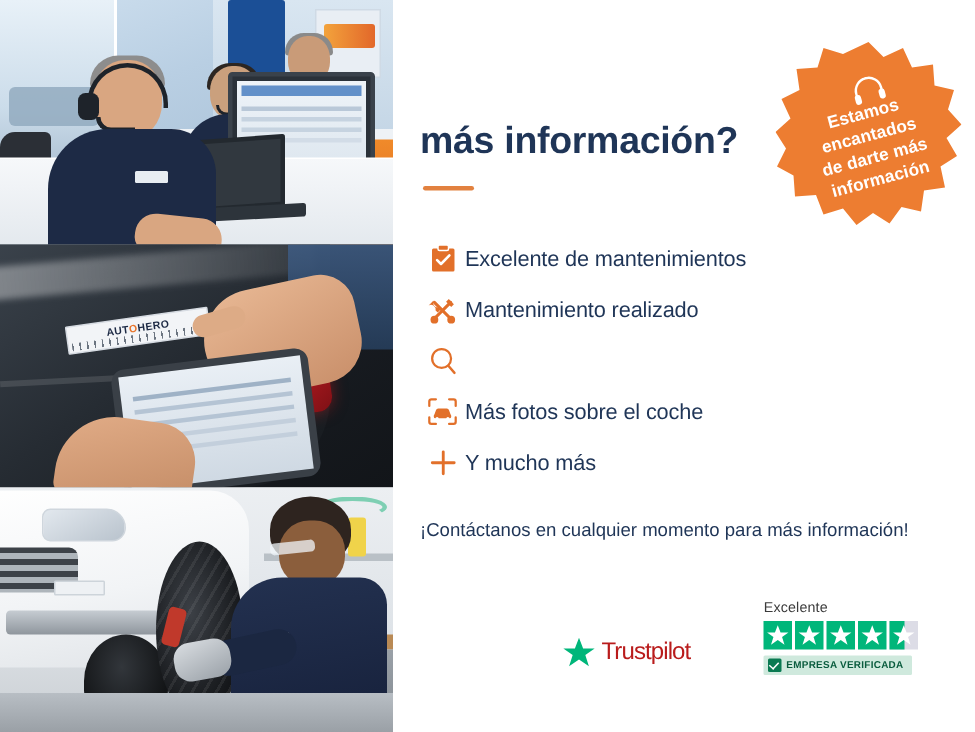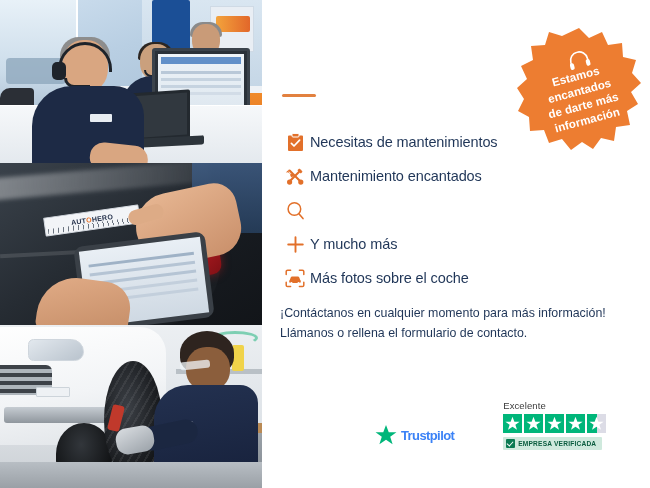--- a/index.html
+++ b/index.html
@@ -408,34 +408,34 @@
     width:30px; flex:0 0 30px;
     display:flex; align-items:center; justify-content:center;
     color:#e2702a;
   }
   .feature .lbl{
     font-size:14.5px; color:#1f3557; letter-spacing:-.1px;
   }
 
   
   .contact{
-    margin-top:8px;
+    margin-top:18px;
     font-size:12.4px; line-height:1.62; color:#1f3557;
   }
   .contact div{ white-space:nowrap; }
 
   
   .tp{
     position:absolute; left:113px; bottom:38px;
     display:flex; align-items:flex-end; gap:9px;
   }
   .tp-logo{ display:flex; align-items:center; gap:4px; padding-bottom:4px; }
   .tp-logo .star{ width:22px; height:22px; display:block; }
   .tp-logo .word{
-    font-size:13px; font-weight:bold; color:#3b82f6; letter-spacing:-.6px;
+    font-size:16px; font-weight:normal; color:#b91c1c; letter-spacing:-.6px;
   }
   .tp-right{ display:flex; flex-direction:column; align-items:flex-start;margin-left:40px; }
   .tp-excelente{ font-size:9.5px; color:#3b3b3b; margin-bottom:3px; letter-spacing:.1px; }
   .tp-stars{ display:flex; gap:2px; }
   .tp-stars .box{
     width:19px; height:19px; position:relative; background:#00b67a;
   }
   .tp-stars .box.half{ background:#dcdce6; }
   .tp-stars .box.half .fill{
     position:absolute; left:0; top:0; width:50%; height:100%; background:#00b67a;
@@ -555,20 +555,21 @@
       </div>
       <div class="floor"></div>
     </div>
 
   </div>
 
   <div class="content">
 
     <h1 class="headline">
       <br>
+      <span>más información?</span>
     </h1>
     <div class="rule"></div>
 
     <div class="badge">
       <svg viewBox="0 0 124 124">
         <path d="M62 1 L72 11 L85 5 L91 18 L105 16 L106 30 L119 33 L115 46 L124 56 L114 65
                  L121 77 L110 84 L113 98 L99 100 L97 114 L84 111 L76 122 L65 115 L54 123
                  L45 112 L32 116 L27 103 L13 104 L12 90 L1 84 L7 72 L0 61 L10 52 L4 39
                  L16 33 L14 19 L28 18 L32 5 L45 9 Z" fill="#ed7d31"></path>
       </svg>
@@ -588,80 +589,79 @@
     <div class="features">
 
       <div class="feature">
         <div class="ico">
           <svg width="17" height="19" viewBox="0 0 17 19">
             <path d="M2 2.6h13a1 1 0 0 1 1 1V17a1 1 0 0 1-1 1H2a1 1 0 0 1-1-1V3.6a1 1 0 0 1 1-1z" fill="#e2702a"></path>
             <rect x="5" y="0.4" width="7" height="3.6" rx="1" fill="#e2702a" stroke="#ffffff" stroke-width="1"></rect>
             <path d="M4.4 10.4 L7 13 L12.6 7.2" fill="none" stroke="#ffffff" stroke-width="1.7" stroke-linecap="round" stroke-linejoin="round"></path>
           </svg>
         </div>
-        <div class="lbl">Necesitas de mantenimientos</div>
+        <div class="lbl">Excelente de mantenimientos</div>
       </div>
 
       <div class="feature">
         <div class="ico">
           <svg width="20" height="20" viewBox="0 0 20 20">
             <g stroke="#e2702a" stroke-width="2.1" stroke-linecap="round" fill="none">
               <path d="M4.6 4.6 L15 15"></path>
               <path d="M15.4 4.6 L5 15"></path>
             </g>
             <path d="M2.4 2.2 a3.2 3.2 0 0 0 3.4 4.6 l1.4 1.4 -2 2 -1.4-1.4 a3.2 3.2 0 0 0-4.6-3.4z" transform="translate(1.6,1.2)" fill="#e2702a"></path>
             <circle cx="15.8" cy="16.1" r="2.6" fill="#e2702a"></circle>
             <circle cx="4.6" cy="16.1" r="2.6" fill="#e2702a"></circle>
             <path d="M14.2 2.4 l3.4 3.4 -1.8 1.8 -3.4-3.4z" fill="#e2702a"></path>
           </svg>
         </div>
-        <div class="lbl">Mantenimiento encantados</div>
+        <div class="lbl">Mantenimiento realizado</div>
       </div>
 
       <div class="feature">
         <div class="ico">
           <svg width="19" height="19" viewBox="0 0 19 19">
             <circle cx="8.4" cy="8" r="6.3" fill="none" stroke="#e2702a" stroke-width="1.5"></circle>
             <path d="M12.9 12.8 L17 17.6" stroke="#e2702a" stroke-width="1.6" stroke-linecap="round"></path>
           </svg>
         </div>
-      </div>
-
-      <div class="feature">
-        <div class="ico">
-          <svg width="19" height="19" viewBox="0 0 19 19">
-            <path d="M9.5 2.2 V16.8 M2.2 9.5 H16.8" stroke="#e2702a" stroke-width="1.9" stroke-linecap="round"></path>
-          </svg>
-        </div>
-        <div class="lbl">Y mucho más</div>
       </div>
 
       <div class="feature">
         <div class="ico">
           <svg width="20" height="19" viewBox="0 0 20 19">
             <g stroke="#e2702a" stroke-width="1.5" fill="none" stroke-linecap="round">
               <path d="M1.2 5.6 V2.6 a1.4 1.4 0 0 1 1.4-1.4 H5.6"></path>
               <path d="M18.8 5.6 V2.6 a1.4 1.4 0 0 0-1.4-1.4 H14.4"></path>
               <path d="M1.2 13.2 V16.2 a1.4 1.4 0 0 0 1.4 1.4 H5.6"></path>
               <path d="M18.8 13.2 V16.2 a1.4 1.4 0 0 1-1.4 1.4 H14.4"></path>
             </g>
             <path d="M4.6 11.4 l1.1-3 a1.5 1.5 0 0 1 1.4-1 h5.8 a1.5 1.5 0 0 1 1.4 1 l1.1 3 z" fill="#e2702a"></path>
             <rect x="4.2" y="11" width="11.6" height="2.9" rx="1.1" fill="#e2702a"></rect>
             <circle cx="6.4" cy="14.1" r="1.1" fill="#ffffff"></circle>
             <circle cx="13.6" cy="14.1" r="1.1" fill="#ffffff"></circle>
           </svg>
         </div>
         <div class="lbl">Más fotos sobre el coche</div>
       </div>
 
+      <div class="feature">
+        <div class="ico">
+          <svg width="19" height="19" viewBox="0 0 19 19">
+            <path d="M9.5 2.2 V16.8 M2.2 9.5 H16.8" stroke="#e2702a" stroke-width="1.9" stroke-linecap="round"></path>
+          </svg>
+        </div>
+        <div class="lbl">Y mucho más</div>
+      </div>
+
     </div>
 
     <div class="contact">
       <div>¡Contáctanos en cualquier momento para más información!</div>
-      <div>Llámanos o rellena el formulario de contacto.</div>
     </div>
 
     <div class="tp">
       <div class="tp-logo">
         <svg class="star" viewBox="0 0 24 24">
           <path d="M12 1.2 L15 9 H23.4 L16.6 13.9 L19.2 22 L12 17.1 L4.8 22 L7.4 13.9 L0.6 9 H9 Z" fill="#00b67a"></path>
         </svg>
         <span class="word">Trustpilot</span>
       </div>
       <div class="tp-right">

